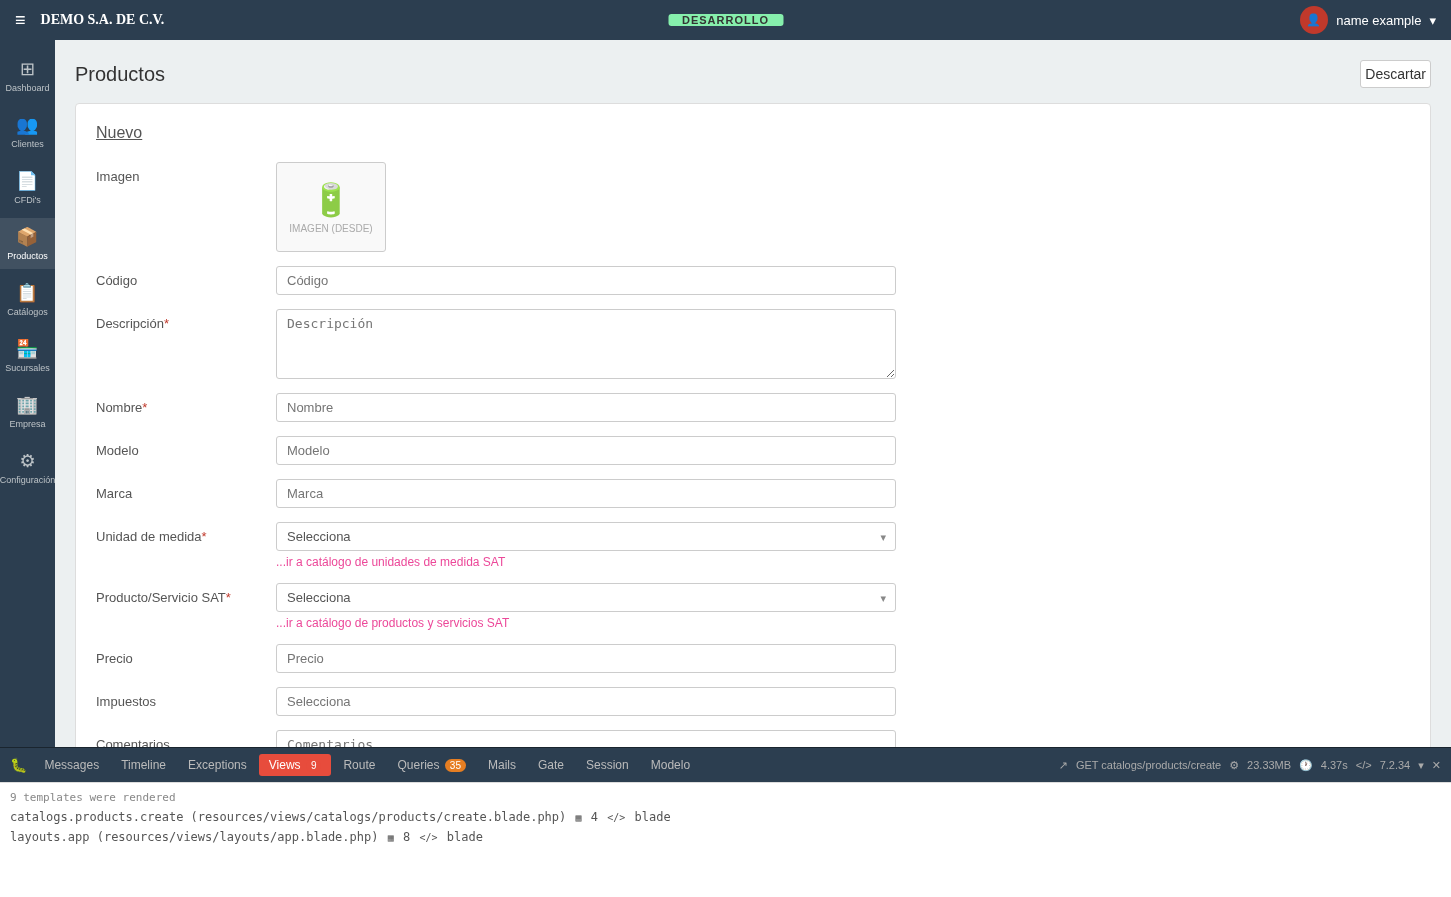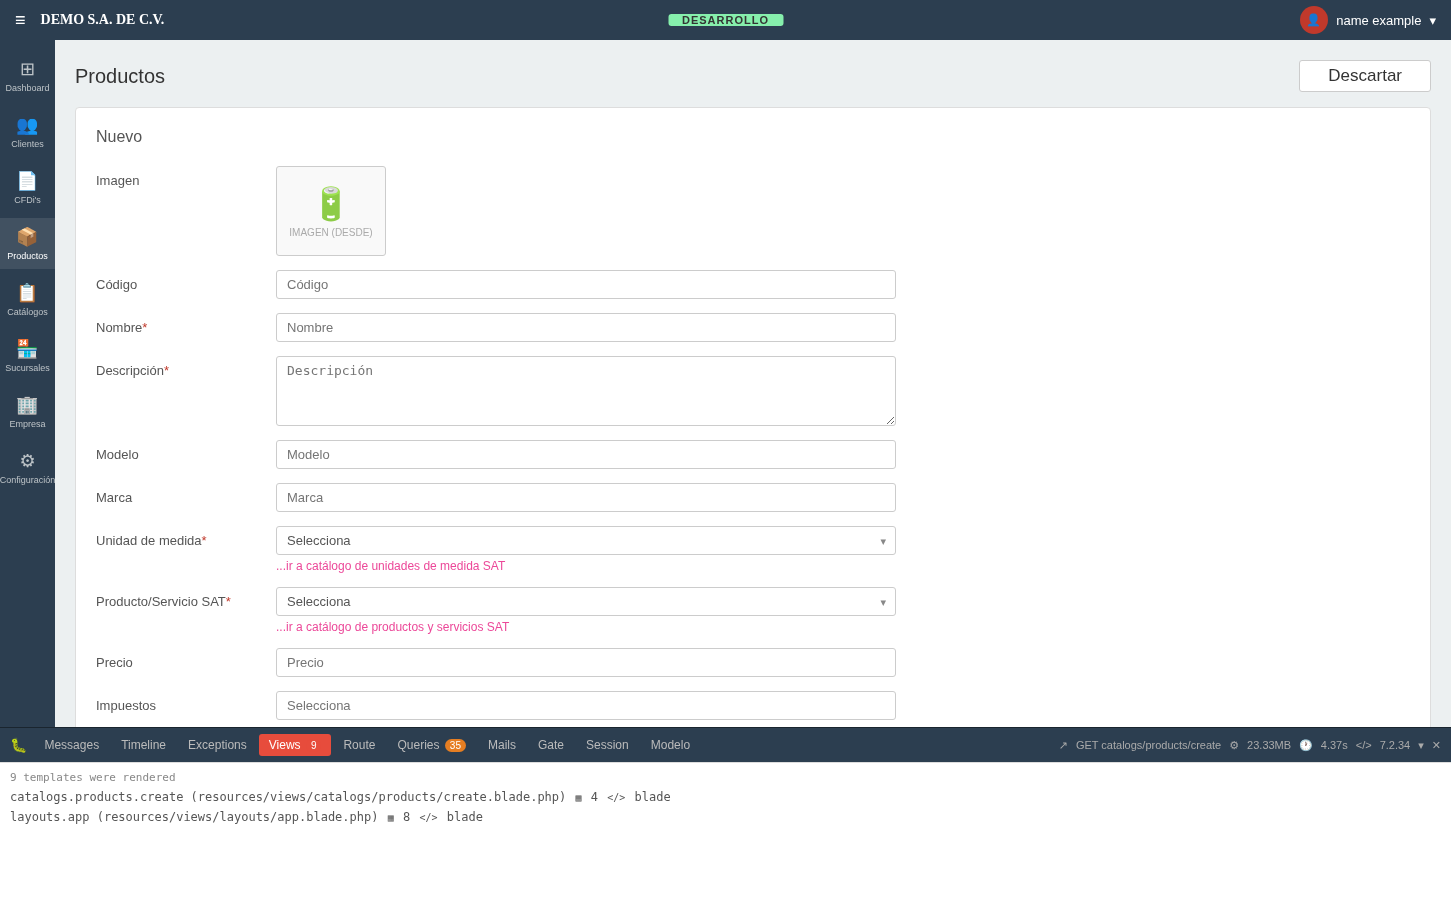--- a/index.html
+++ b/index.html
@@ -94,35 +94,35 @@
       display: flex;
       justify-content: space-between;
       align-items: center;
       margin-bottom: 15px;
     }
     .page-title { font-size: 20px; font-weight: 300; color: #333; }
 
     .btn-outline {
       background: #fff;
       border: 1px solid #ccc;
-      padding: 5px 28px;
+      padding: 5px 4px;
       border-radius: 3px;
       cursor: pointer;
-      font-size: 17px;
+      font-size: 14px;
       color: #333;
     }
 
     
     .card {
       background: #fff;
       border: 1px solid #ddd;
       border-radius: 4px;
       padding: 20px 20px 30px;
     }
-    .card-title { font-size: 16px; color: #555; margin-bottom: 20px; }
+    .card-title { font-size: 16px; color: #555; margin-bottom: 20px; text-decoration: underline; }
 
     .form-group {
       display: flex;
       align-items: flex-start;
       margin-bottom: 14px;
     }
     .form-label {
       width: 180px;
       padding-right: 15px;
       padding-top: 7px;
@@ -232,21 +232,21 @@
       align-items: center;
       gap: 8px;
       font-size: 11px;
       color: #aaa;
     }
 
     
     .debug-console {
       background: #fff;
       border-top: 1px solid #ddd;
-      height: 135px;
+      height: 115px;
       overflow-y: auto;
       padding: 8px 10px;
       font-size: 12px;
       font-family: monospace;
       color: #333;
       flex-shrink: 0;
     }
     .debug-console .line { margin-bottom: 6px; color: #555; }
     .debug-console .summary { color: #888; margin-bottom: 6px; font-size: 11px; }
     .debug-icon { font-size: 10px; margin: 0 2px; }
@@ -320,30 +320,30 @@
         </div>
       </div>
 
       <div class="form-group">
         <label class="form-label">Código</label>
         <input class="form-control" type="text" placeholder="Código" style="">
       </div>
 
       <div class="form-group">
         <label class="form-label">
+          <span>Descripción</span><span class="req">*</span>
+        </label>
+        <textarea class="form-control" placeholder="Descripción" style=""></textarea>
+      </div>
+
+      <div class="form-group">
+        <label class="form-label">
           <span>Nombre</span><span class="req">*</span>
         </label>
         <input class="form-control" type="text" placeholder="Nombre" style="">
-      </div>
-
-      <div class="form-group">
-        <label class="form-label">
-          <span>Descripción</span><span class="req">*</span>
-        </label>
-        <textarea class="form-control" placeholder="Descripción" style=""></textarea>
       </div>
 
       <div class="form-group">
         <label class="form-label">Modelo</label>
         <input class="form-control" type="text" placeholder="Modelo" style="">
       </div>
 
       <div class="form-group">
         <label class="form-label">Marca</label>
         <input class="form-control" type="text" placeholder="Marca" style="">

